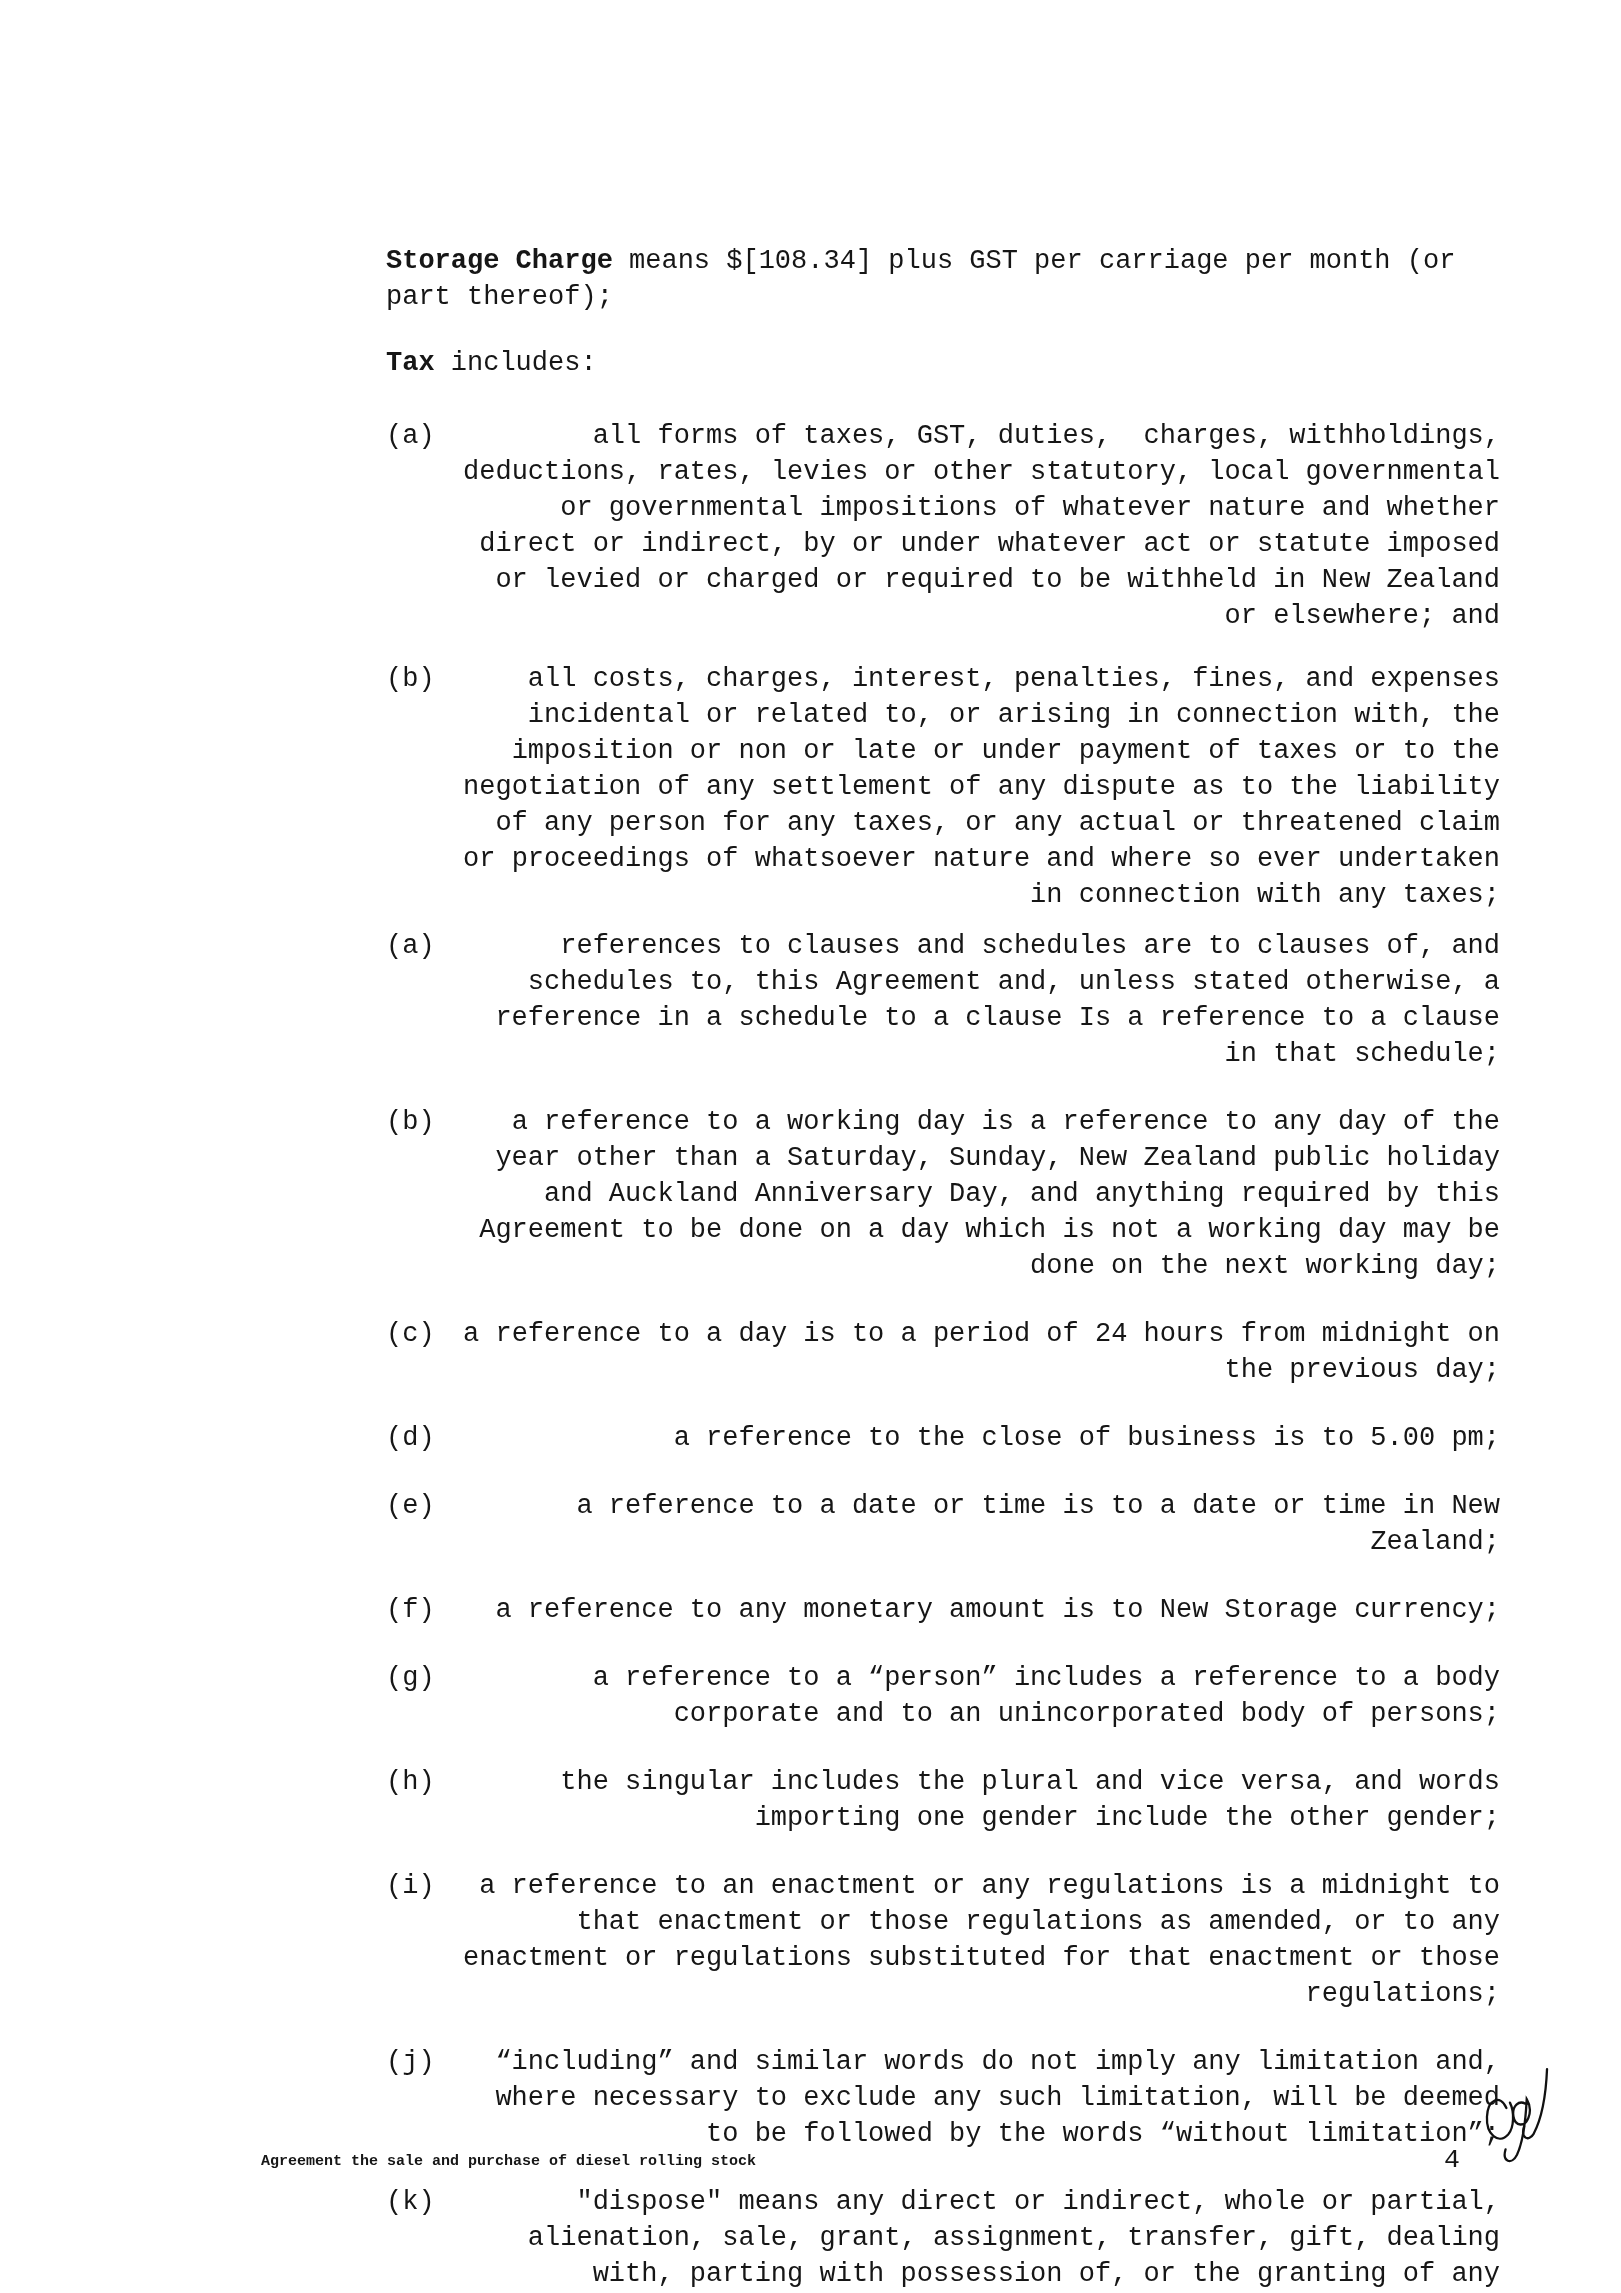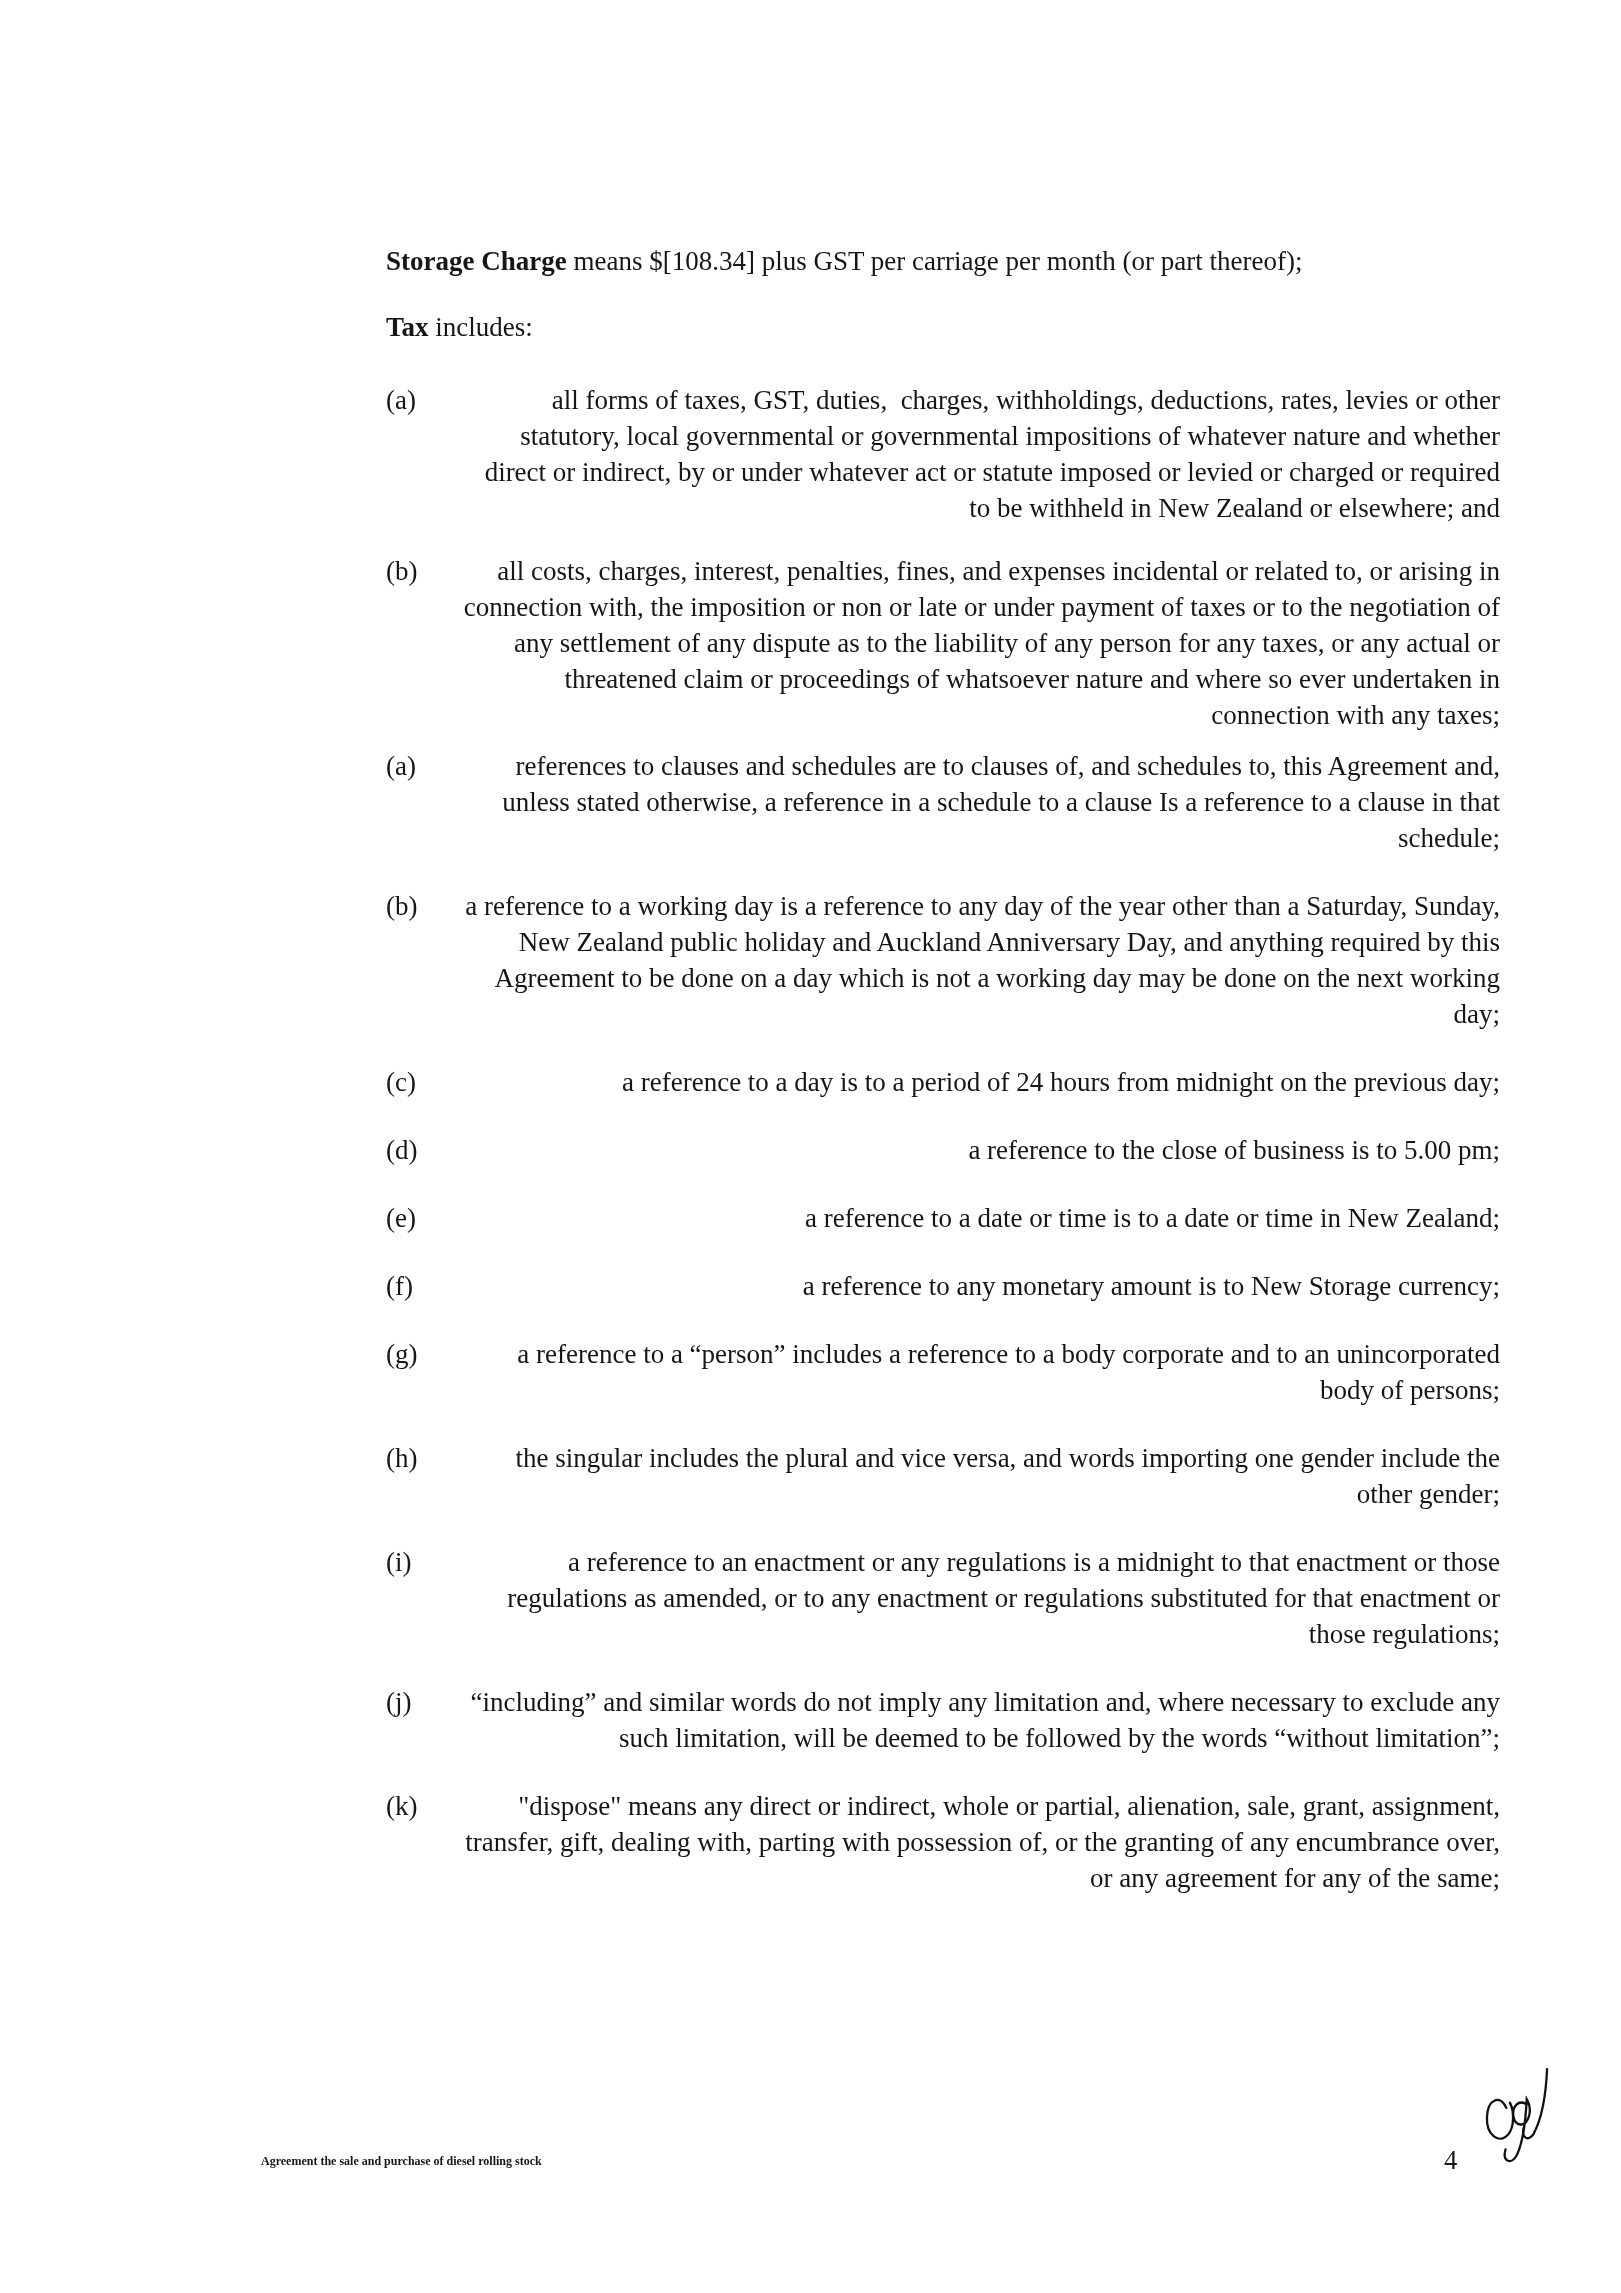--- a/index.html
+++ b/index.html
@@ -1,20 +1,20 @@
 <!DOCTYPE html>
 <html><head>
 <meta charset="utf-8">
 <style>
   html,body { margin:0; padding:0; background:#e8e8e8; }
   .page {
     position:relative;
     width:1621px; height:2294px;
     background:#ffffff;
-    font-family:Liberation Serif, serif;
+    font-family:Liberation Mono, monospace;
     color:#161616;
     font-size:27px;
     line-height:36px;
     overflow:hidden;
   }
   .content { position:absolute; top:243px; left:270px; width:1230px; }
   .def { margin:0 0 30px 116px; }
   .def .term { font-weight:700; }
   .def.tax { margin-bottom:37px; }
   .def.warranty { margin-bottom:0; }
@@ -22,21 +22,21 @@
   .li .marker { width:71px; flex:none; }
   .li .text { width:1044px; white-space:pre-wrap;text-align:right; }
   .li.tax-a { margin-bottom:26.5px; }
   .li.tax-b { margin-bottom:15.7px; }
   .li.last { margin-bottom:0; }
   .heading { display:flex; margin:39px 0 33px 0; font-weight:700; font-size:28px; }
   .heading .num { width:116px; flex:none; font-weight:400; }
   .intro { margin:0 0 32px 116px; }
   .footer-left {
     position:absolute; left:261px; top:2152px;
-    font-size:12px; font-weight:700; line-height:19.6px;
+    font-size:15px; font-weight:700; line-height:19.6px;
   }
   .page-number {
     position:absolute; left:1444px; top:2142px;
     font-size:26.5px;
   }
   .signature {
     position:absolute; left:1476px; top:2062px;
     width:82px; height:106px;
   }
   .signature path { fill:none; stroke:#111; stroke-width:2.6; stroke-linecap:round; }

